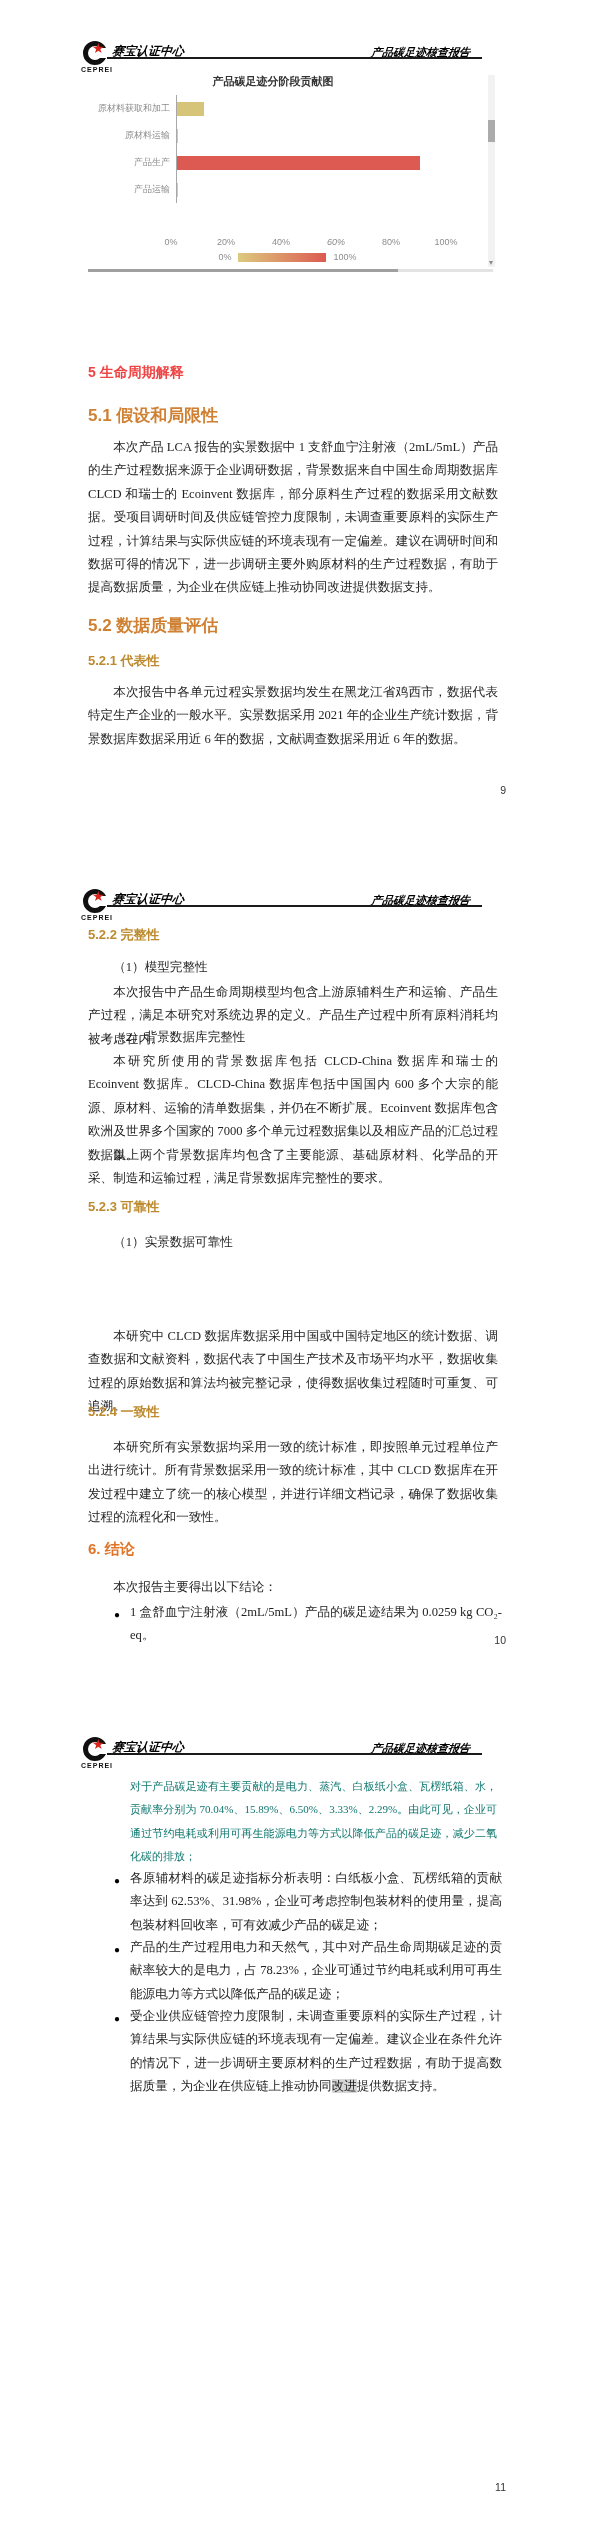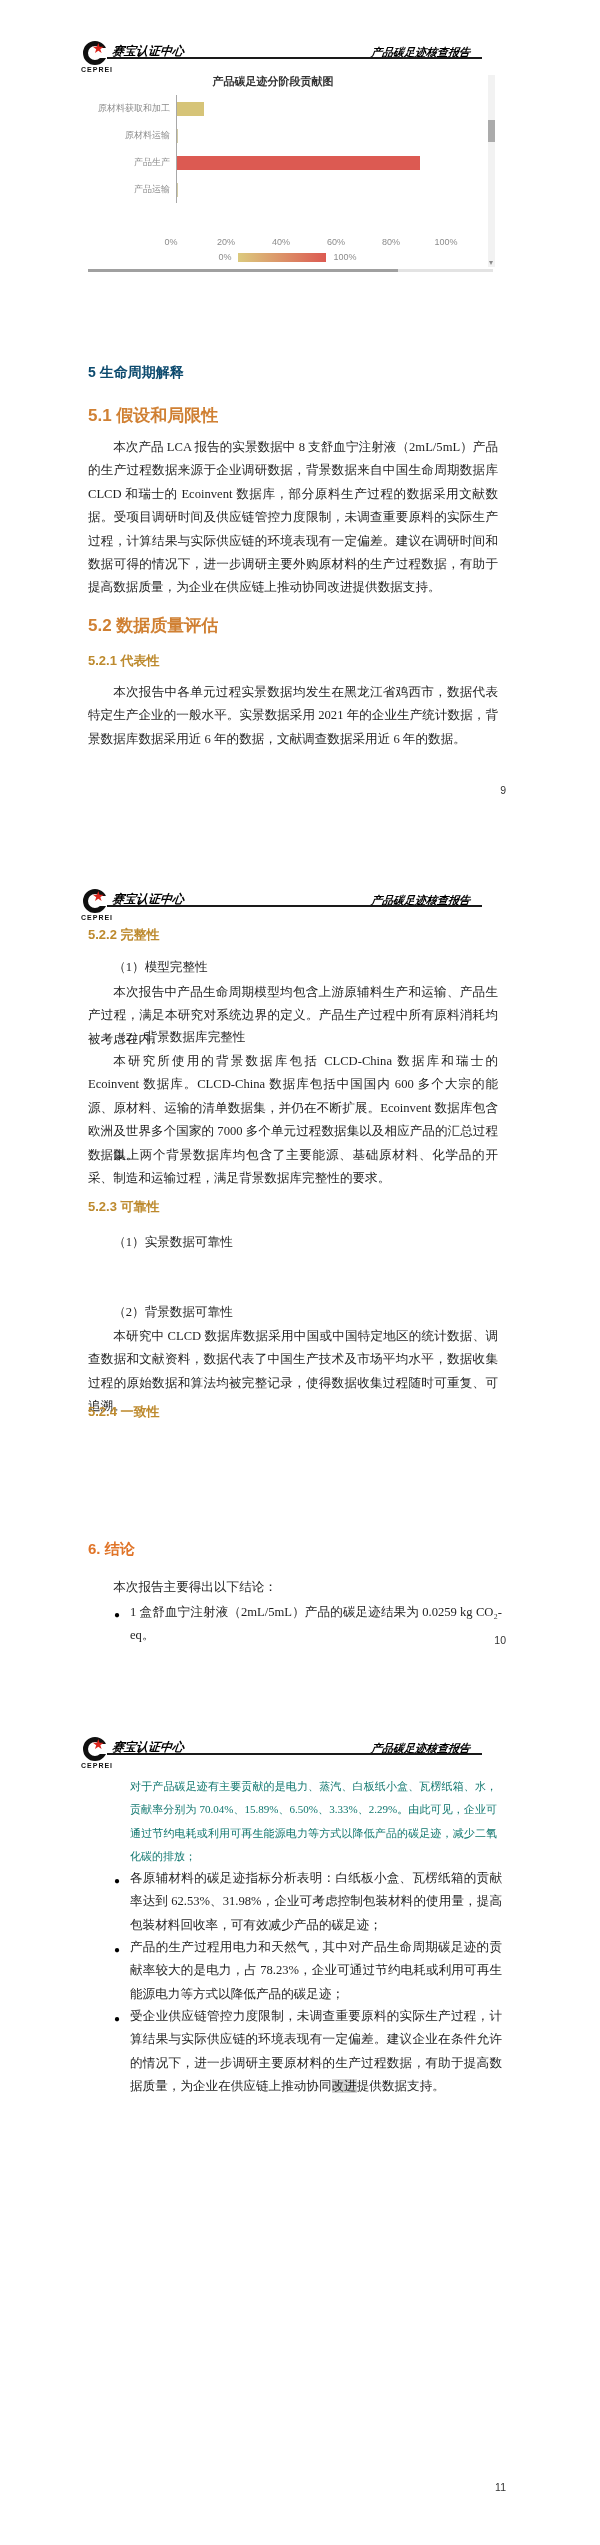--- a/index.html
+++ b/index.html
@@ -31,21 +31,21 @@
   .chart-gradient{width:88px;height:9px;}
   .vscroll{position:absolute;left:488px;top:75px;width:7px;height:192px;background:#f2f2f2;}
   .vscroll-thumb{position:absolute;left:0;top:45px;width:7px;height:22px;background:#ababab;}
   .vscroll-arrow{position:absolute;left:1px;bottom:2px;width:0;height:0;border-left:2.5px solid transparent;border-right:2.5px solid transparent;border-top:4px solid #8a8a8a;}
   .hscroll{position:absolute;left:88px;top:269px;width:405px;height:3px;background:#e3e3e3;}
   .hscroll-thumb{position:absolute;left:0;top:0;height:3px;width:310px;background:#a0a0a0;}
   .fig-caption{position:absolute;left:88px;top:282px;width:410px;text-align:center;font-weight:bold;font-size:12.5px;}
 
   
   .para{position:absolute;left:88px;width:410px;font-size:12.6px;line-height:23.4px;text-align:justify;text-indent:2em;color:#1f1f1f;}
-  .h-l1{position:absolute;left:88px;font-family:"Liberation Sans",sans-serif;font-weight:bold;font-size:14px;color:#0c4a6e;}
+  .h-l1{position:absolute;left:88px;font-family:"Liberation Sans",sans-serif;font-weight:bold;font-size:14px;color:#ef4444;}
   .h-big{position:absolute;left:88px;font-family:"Liberation Sans",sans-serif;font-weight:bold;font-size:15px;color:#e07428;}
   .h-l2{position:absolute;left:88px;font-family:"Liberation Sans",sans-serif;font-weight:bold;font-size:17px;color:#d08033;}
   .h-l3{position:absolute;left:88px;font-family:"Liberation Sans",sans-serif;font-weight:bold;font-size:13px;color:#bd8a2e;}
   .bullet{position:absolute;left:112px;width:390px;font-size:12.6px;line-height:23.4px;}
   .bullet .dot{position:absolute;left:2px;top:2px;font-size:10px;color:#000;}
   .bullet .btxt{margin-left:18px;text-align:justify;color:#1f1f1f;}
   .contpara{position:absolute;left:130px;width:367px;font-size:11px;line-height:23.4px;text-align:justify;color:#0f766e;}
   .pagenum{position:absolute;right:94px;font-family:"Liberation Sans",sans-serif;font-size:10.5px;color:#333;}
   .hl{background:#d6d6d6;}
 </style>
@@ -87,41 +87,41 @@
         <div class="chart-cat">产品运输</div>
         <div class="chart-track">
           <div class="chart-bar" style="width: 1.375px; background: rgb(210, 203, 164);"></div>
         </div>
       </div>
     </div>
   <div class="chart-xaxis" id="chart-xaxis">
       <span style="left: 0%;">0%</span>
       <span style="left: 20%;">20%</span>
       <span style="left: 40%;">40%</span>
-      <span style="left: 60%;">60%</span>
+      <span style="left: 60%; font-style: italic;">60%</span>
       <span style="left: 80%;">80%</span>
       <span style="left: 100%;">100%</span>
     </div>
   <div class="chart-legend">
     <span>0%</span>
     <span class="chart-gradient" id="chart-gradient" style="background: linear-gradient(to right, rgb(220, 202, 126), rgb(220, 90, 82));"></span>
     <span>100%</span>
   </div>
   <div class="vscroll">
     <div class="vscroll-thumb"></div>
     <div class="vscroll-arrow"></div>
   </div>
   <div class="hscroll">
     <div class="hscroll-thumb"></div>
   </div>
 
 
   <div class="h-l1" style="top:364px;">5 生命周期解释</div>
   <div class="h-l2" style="top:404px;">5.1  假设和局限性</div>
-  <div class="para" style="top:436px;">本次产品 LCA 报告的实景数据中 8 支舒血宁注射液（2mL/5mL）产品的生产过程数据来源于企业调研数据，背景数据来自中国生命周期数据库 CLCD 和瑞士的 Ecoinvent 数据库，部分原料生产过程的数据采用文献数据。受项目调研时间及供应链管控力度限制，未调查重要原料的实际生产过程，计算结果与实际供应链的环境表现有一定偏差。建议在调研时间和数据可得的情况下，进一步调研主要外购原材料的生产过程数据，有助于提高数据质量，为企业在供应链上推动协同改进提供数据支持。</div>
+  <div class="para" style="top:436px;">本次产品 LCA 报告的实景数据中 1 支舒血宁注射液（2mL/5mL）产品的生产过程数据来源于企业调研数据，背景数据来自中国生命周期数据库 CLCD 和瑞士的 Ecoinvent 数据库，部分原料生产过程的数据采用文献数据。受项目调研时间及供应链管控力度限制，未调查重要原料的实际生产过程，计算结果与实际供应链的环境表现有一定偏差。建议在调研时间和数据可得的情况下，进一步调研主要外购原材料的生产过程数据，有助于提高数据质量，为企业在供应链上推动协同改进提供数据支持。</div>
   <div class="h-l2" style="top:614px;">5.2  数据质量评估</div>
   <div class="h-l3" style="top:652px;">5.2.1  代表性</div>
   <div class="para" style="top:681px;">本次报告中各单元过程实景数据均发生在黑龙江省鸡西市，数据代表特定生产企业的一般水平。实景数据采用 2021 年的企业生产统计数据，背景数据库数据采用近 6 年的数据，文献调查数据采用近 6 年的数据。</div>
   <div class="pagenum" style="top:784px;">9</div>
 </div>
 
 <div class="page">
   <div class="hdr-logo">
     <div class="hdr-ring"></div>
     <div class="hdr-ring-gap"></div>
@@ -133,23 +133,23 @@
   <div class="hdr-line"></div>
 
   <div class="h-l3" style="top:78px;">5.2.2  完整性</div>
   <div class="para" style="top:108px;">（1）模型完整性</div>
   <div class="para" style="top:133px;">本次报告中产品生命周期模型均包含上游原辅料生产和运输、产品生产过程，满足本研究对系统边界的定义。产品生产过程中所有原料消耗均被考虑在内。</div>
   <div class="para" style="top:178px;">（2）背景数据库完整性</div>
   <div class="para" style="top:202px;">本研究所使用的背景数据库包括 CLCD-China 数据库和瑞士的 Ecoinvent 数据库。CLCD-China 数据库包括中国国内 600 多个大宗的能源、原材料、运输的清单数据集，并仍在不断扩展。Ecoinvent 数据库包含欧洲及世界多个国家的 7000 多个单元过程数据集以及相应产品的汇总过程数据集。</div>
   <div class="para" style="top:296px;">以上两个背景数据库均包含了主要能源、基础原材料、化学品的开采、制造和运输过程，满足背景数据库完整性的要求。</div>
   <div class="h-l3" style="top:350px;">5.2.3  可靠性</div>
   <div class="para" style="top:383px;">（1）实景数据可靠性</div>
-  <div class="para" style="top:453px;">（2）背景数据可靠性</div>
   <div class="para" style="top:477px;">本研究中 CLCD 数据库数据采用中国或中国特定地区的统计数据、调查数据和文献资料，数据代表了中国生产技术及市场平均水平，数据收集过程的原始数据和算法均被完整记录，使得数据收集过程随时可重复、可追溯。</div>
   <div class="h-l3" style="top:555px;">5.2.4  一致性</div>
+  <div class="para" style="top:588px;">本研究所有实景数据均采用一致的统计标准，即按照单元过程单位产出进行统计。所有背景数据采用一致的统计标准，其中 CLCD 数据库在开发过程中建立了统一的核心模型，并进行详细文档记录，确保了数据收集过程的流程化和一致性。</div>
   <div class="h-big" style="top:692px;">6. 结论</div>
   <div class="para" style="top:728px;">本次报告主要得出以下结论：</div>
   <div class="bullet" style="top:753px;">
     <span class="dot">●</span>
     <div class="btxt">1 盒舒血宁注射液（2mL/5mL）产品的碳足迹结果为 0.0259 kg CO₂-eq。</div>
   </div>
   <div class="pagenum" style="top:786px;">10</div>
 </div>
 
 <div class="page">

